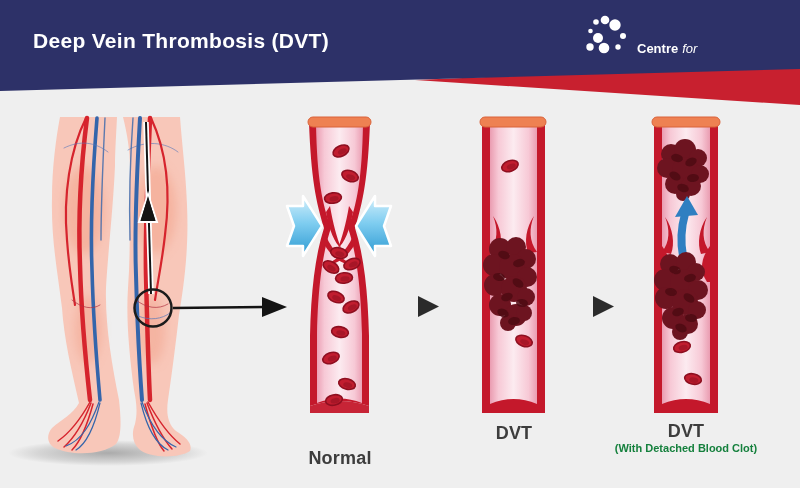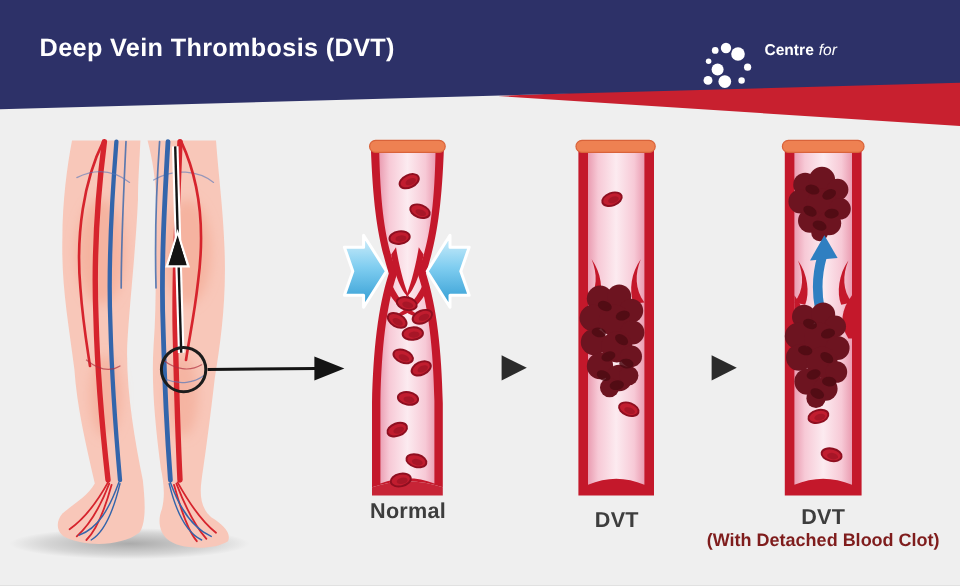--- a/index.html
+++ b/index.html
@@ -5,32 +5,32 @@
   html,body{margin:0;padding:0;background:#d8d8d8;}
   .canvas{
     position:relative;width:800px;height:488px;background:#efefef;
     overflow:hidden;font-family:"Liberation Sans",sans-serif;
   }
   .header-bg{position:absolute;left:0;top:0;}
   .title{
     position:absolute;left:33px;top:29px;color:#ffffff;
     font-size:21px;font-weight:bold;letter-spacing:.3px;white-space:nowrap;
   }
-  .logo{position:absolute;left:585px;top:14px;display:flex;align-items:flex-start;color:#ffffff;margin-top:20px;}
+  .logo{position:absolute;left:585px;top:14px;display:flex;align-items:flex-end;color:#ffffff;}
   .logo-dots{flex:0 0 auto;}
   .logo-text{margin-left:6px;font-size:13px;line-height:15px;font-weight:bold;white-space:nowrap;}
   .logo-text .for{font-style:italic;font-weight:normal;margin-left:4px;}
   .logo-line2{font-size:13.5px;}
   .scene{position:absolute;left:0;top:0;}
   .stage-label{
     position:absolute;color:#3d3d3d;font-weight:bold;font-size:18px;
     text-align:center;letter-spacing:.2px;
   }
   .stage-sublabel{
-    position:absolute;color:#7f1d1d;font-weight:bold;font-size:15px;
+    position:absolute;color:#15803d;font-weight:bold;font-size:11px;
     text-align:center;white-space:nowrap;
   }
 </style>
 </head>
 <body>
 
 <div class="canvas">
 
   <svg class="header-bg" width="800" height="112" viewBox="0 0 800 112">
     <polygon points="415,80 800,64 800,105" fill="#c8202f"></polygon>
@@ -291,18 +291,18 @@
         <use href="#lump" transform="translate(-2,32) rotate(25)"></use>
       </g>
       <g>
         <use href="#rbc" transform="translate(682,347) rotate(-15)"></use>
         <use href="#rbc" transform="translate(693,379) rotate(12)"></use>
       </g>
       <rect x="652" y="117" width="68" height="10" rx="5" fill="#ee8152" stroke="#d9633a" stroke-width="1"></rect>
     </g>
   </svg>
 
-  <div class="stage-label" style="left:297px;top:416px;width:86px;">Normal</div>
+  <div class="stage-label" style="left:297px;top:448px;width:86px;">Normal</div>
   <div class="stage-label" style="left:471px;top:423px;width:86px;">DVT</div>
   <div class="stage-label" style="left:643px;top:421px;width:86px;">DVT</div>
   <div class="stage-sublabel" style="left:578px;top:442px;width:216px;">(With Detached Blood Clot)</div>
 
 </div>
 
 </body></html>

